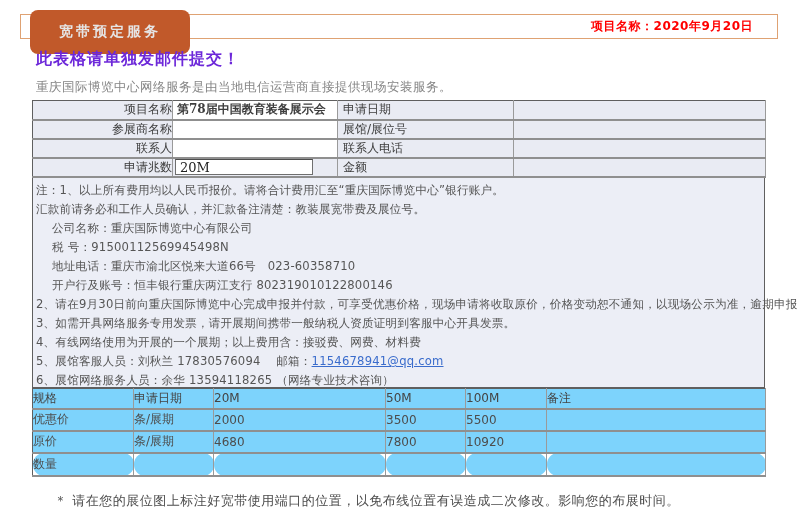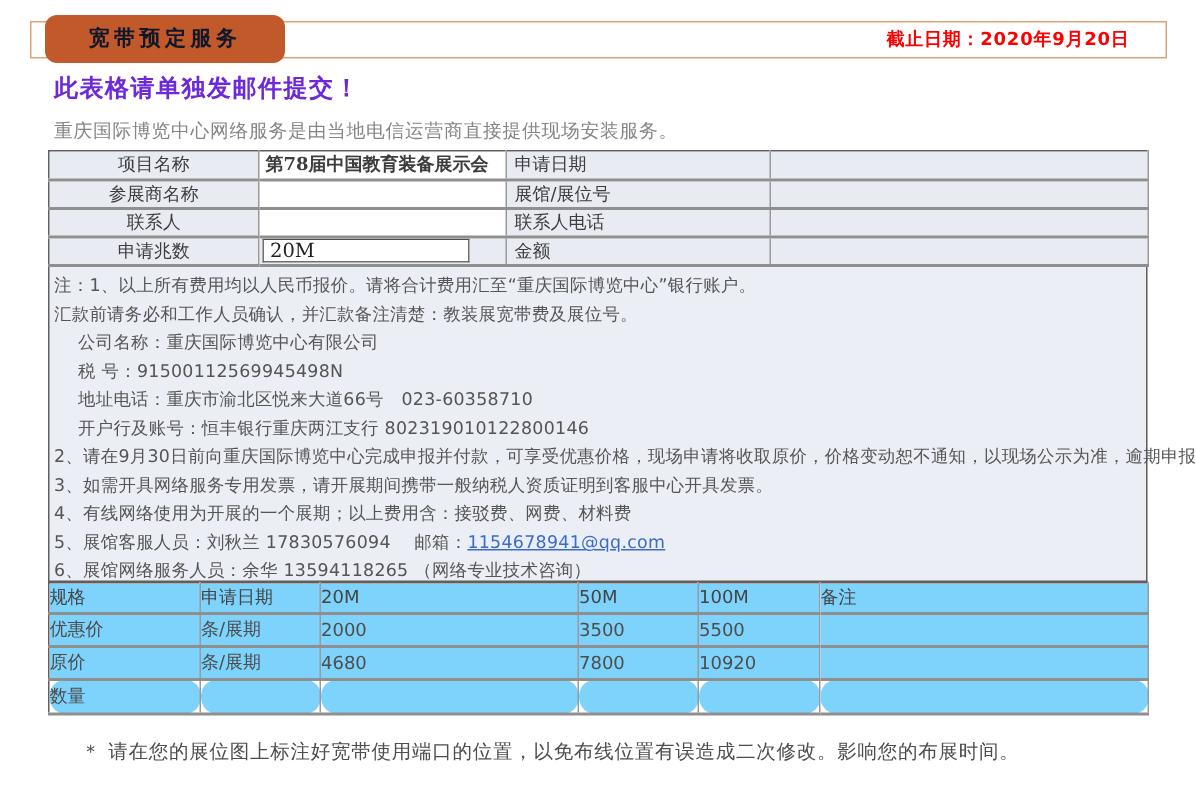--- a/index.html
+++ b/index.html
@@ -27,24 +27,24 @@
   }
   .deadline {
     color: #ff0000;
     font-size: 12px;
     font-weight: bold;
     letter-spacing: 0.5px;
   }
   .title-tab {
     position: absolute;
     left: 30px; top: 10px;
-    width: 160px; height: 32px;
+    width: 160px; height: 44px;
     background: #c1592a;
     border-radius: 8px;
-    color: #0f172a;
+    color: #e5e5e5;
     font-size: 14px;
     font-weight: bold;
     letter-spacing: 3px;
     display: flex;
     align-items: center;
     justify-content: center;
   }
 
   
   .alert {
@@ -74,21 +74,21 @@
   .form-table td {
     height: 19px;
     border-right: 1px solid #9a9a9a;
     border-bottom: 2px solid #8f8f8f;
     background: #e9ebf3;
     font-size: 12px;
     color: #3d3d3d;
     overflow: hidden;
     white-space: nowrap;
   }
-  .form-table td.lab { text-align: center; }
+  .form-table td.lab { text-align: right; }
   .form-table td.val { background: #ffffff; padding-left: 4px; margin-left: 32px; }
   .form-table td.lab2 { text-align: left; padding-left: 5px; }
   .form-table td.val2 { background: #e9ebf3; }
   .serif-val {
     font-family: "DejaVu Serif", "Liberation Serif", serif;
     font-weight: bold;
     font-size: 14px;
     color: #111111;
   }
   .input-cell { background: #e9ebf3 !important; padding-left: 2px; }
@@ -158,21 +158,21 @@
     color: #4d4d4d;
     letter-spacing: 0.5px;
   }
 </style>
 </head>
 <body>
 
 <div class="page">
 
   <div class="topbar">
-    <span class="deadline">截止日期：2020年9月20日</span>
+    <span class="deadline">项目名称：2020年9月20日</span>
   </div>
   <div class="title-tab">宽带预定服务</div>
 
   <div class="alert">此表格请单独发邮件提交！</div>
 
   <div class="intro">重庆国际博览中心网络服务是由当地电信运营商直接提供现场安装服务。</div>
 
   <table class="form-table">
     <colgroup>
       <col style="width:140px">

